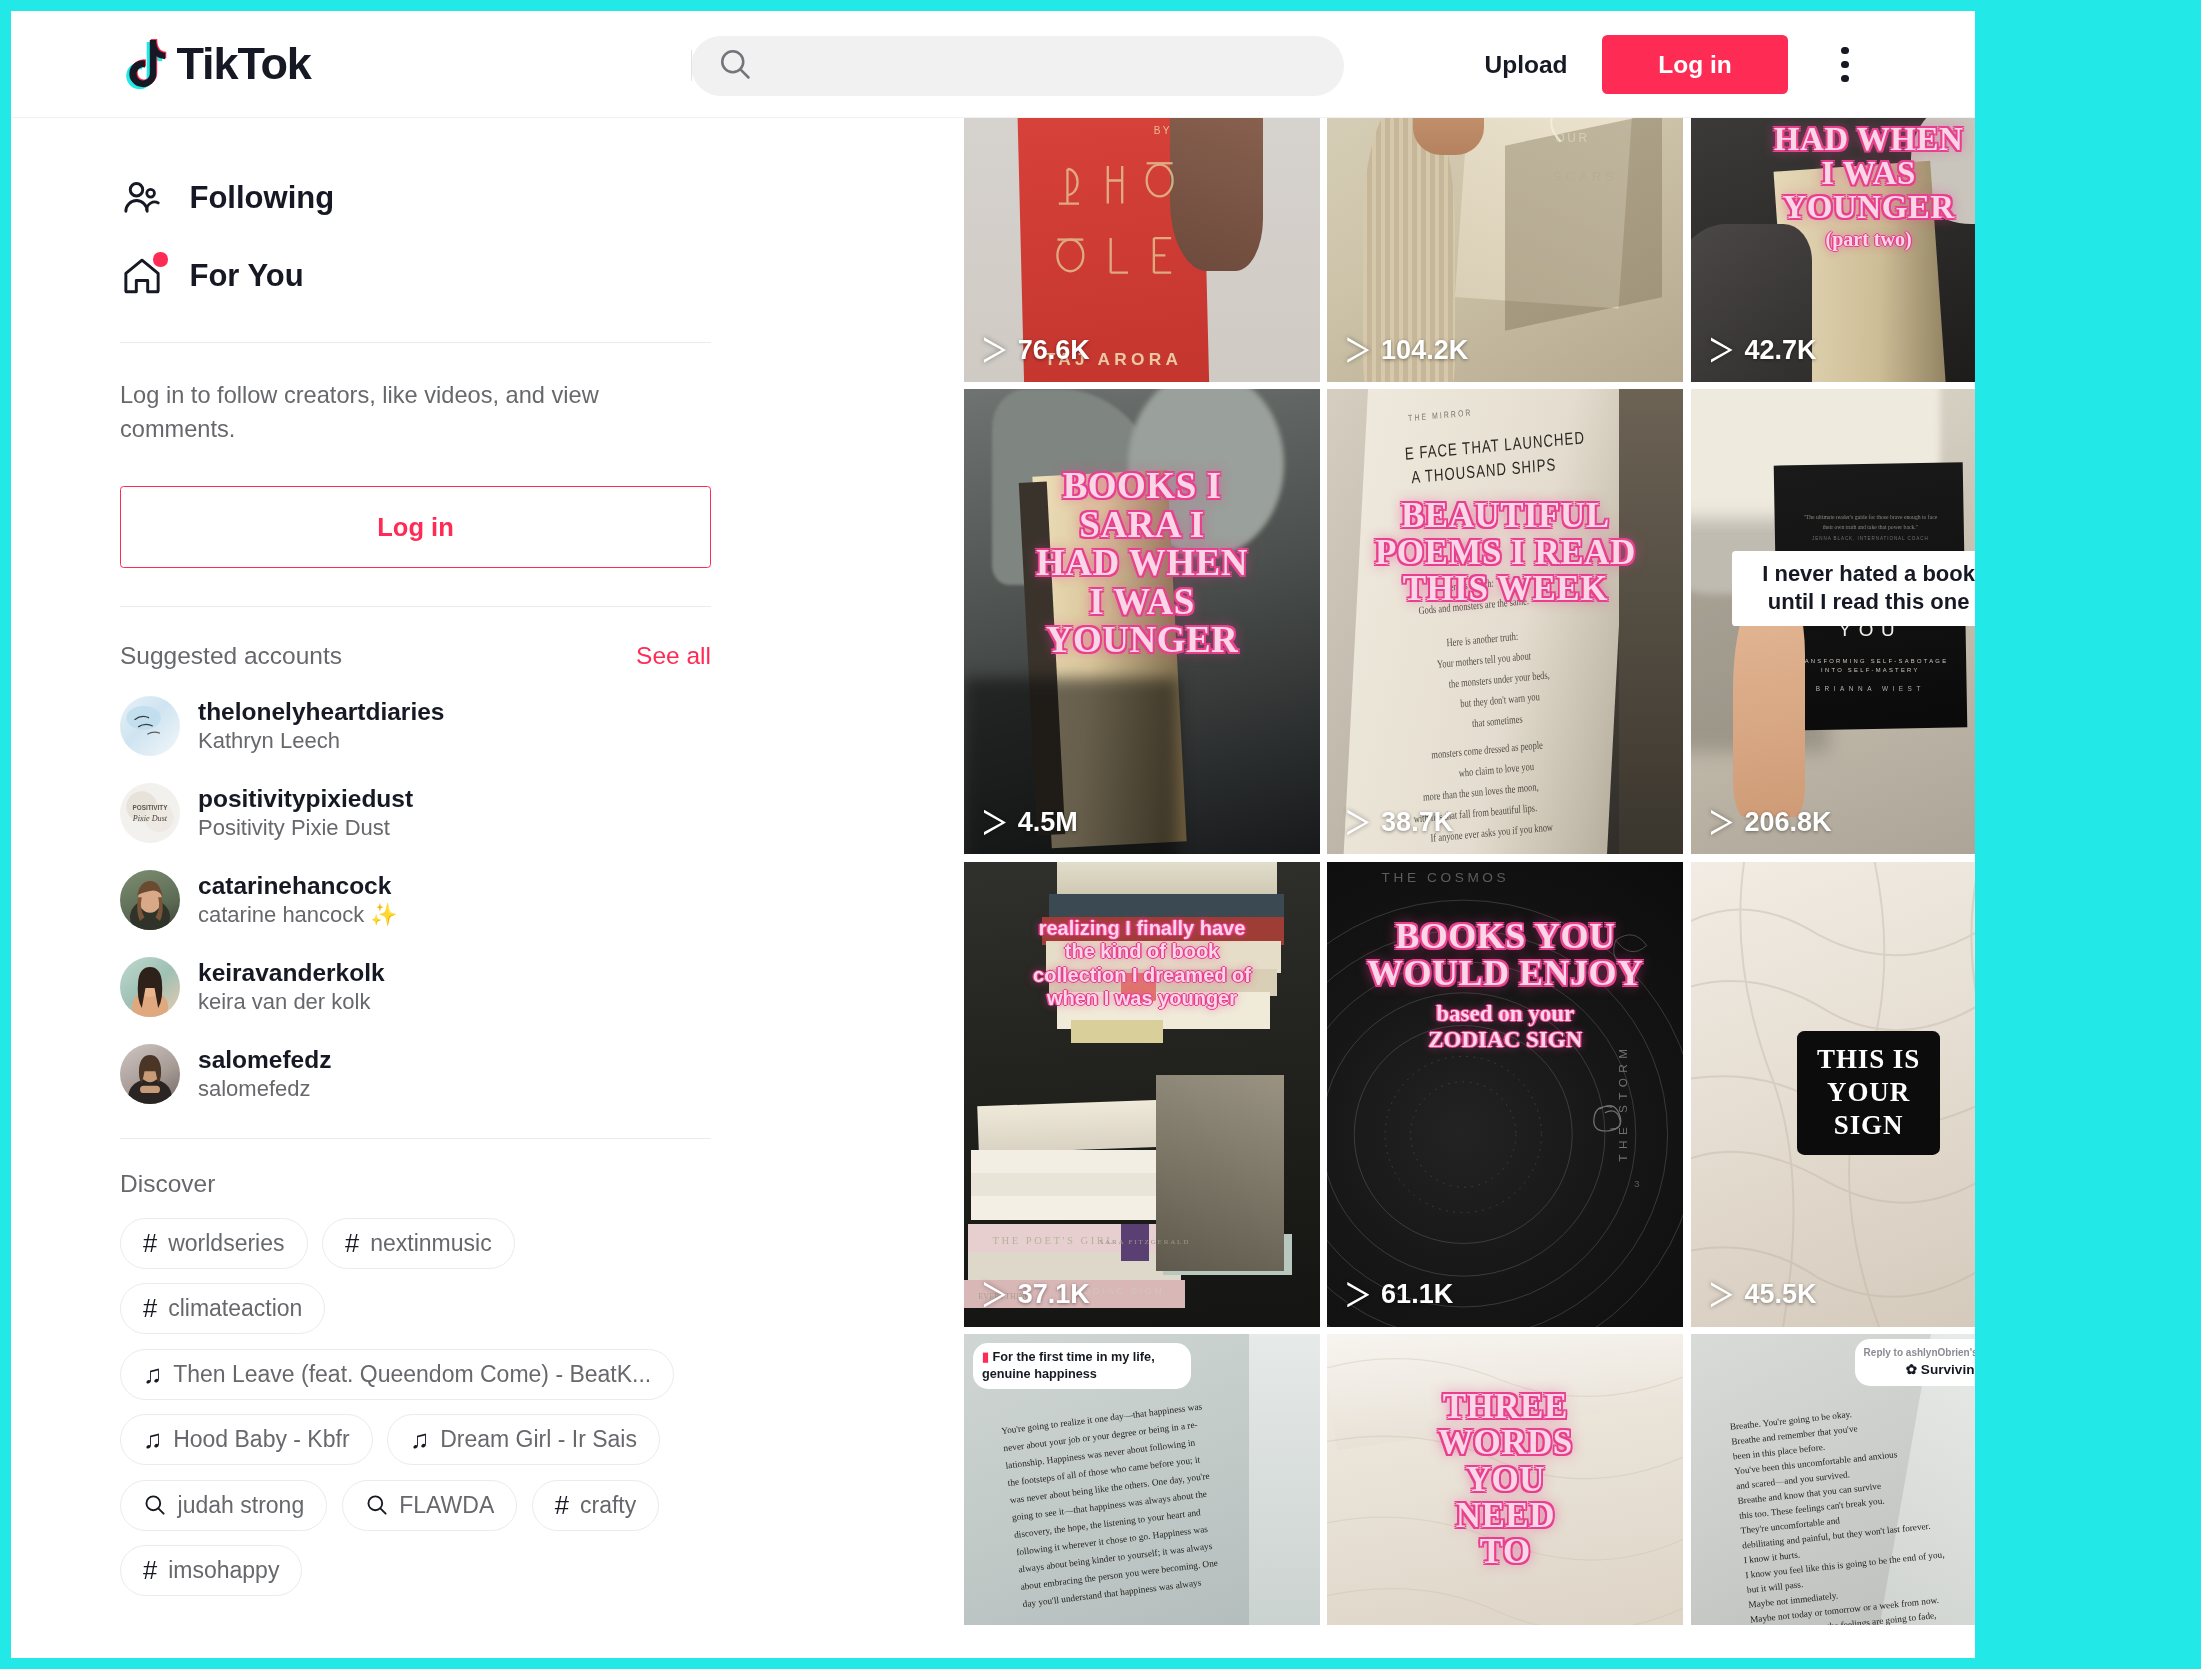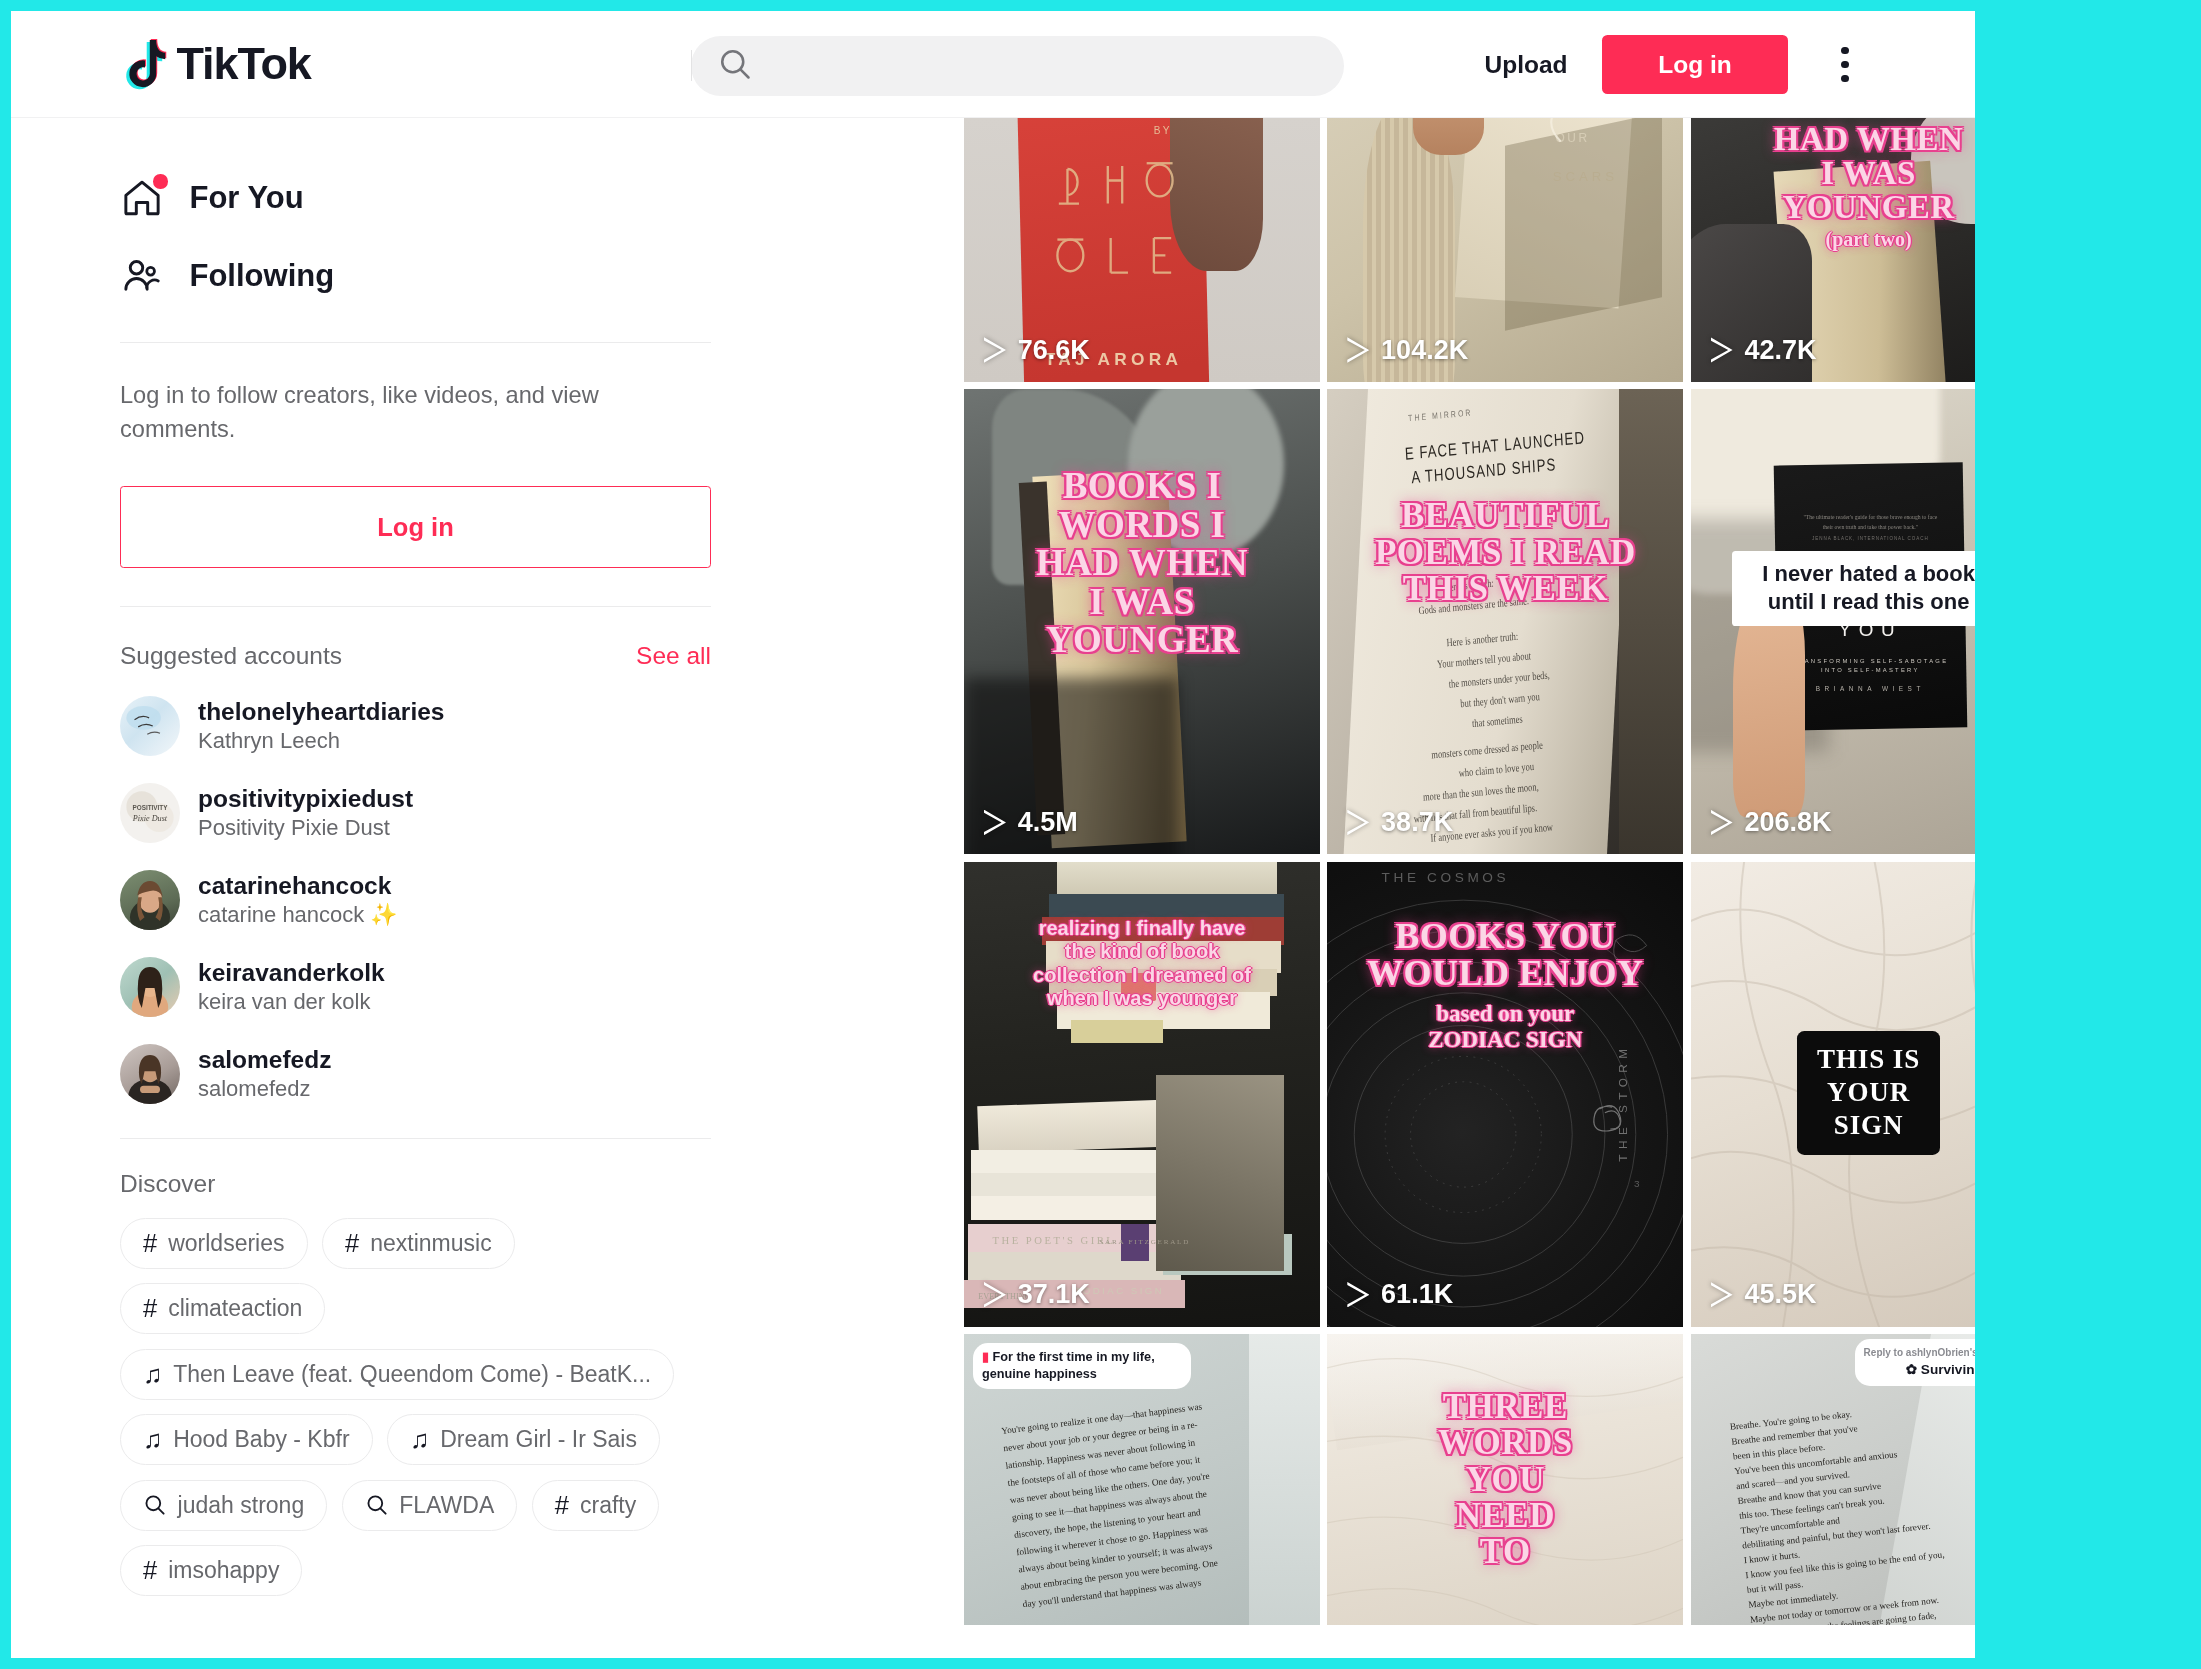--- a/index.html
+++ b/index.html
@@ -308,37 +308,37 @@
     </div>
   </div>
 
   <div class="body">
 
     <aside class="sidebar">
 
       <div class="nav-item">
         <span class="nav-icon">
           <svg width="44" height="44" viewBox="0 0 24 24" fill="none" xmlns="http://www.w3.org/2000/svg">
-            <path d="M3.2 10.6 12 3.4l8.8 7.2V20a.6.6 0 0 1-.6.6h-5.1v-6.1H8.9v6.1H3.8a.6.6 0 0 1-.6-.6z" stroke="#161823" stroke-width="1.6" stroke-linejoin="round" fill="none"></path>
-          </svg>
-          <span class="reddot"></span>
-        </span>
-        <span class="nav-label">For You</span>
-      </div>
-
-      <div class="nav-item">
-        <span class="nav-icon">
-          <svg width="44" height="44" viewBox="0 0 24 24" fill="none" xmlns="http://www.w3.org/2000/svg">
             <circle cx="9" cy="7.5" r="3.4" stroke="#161823" stroke-width="1.6"></circle>
             <path d="M3.2 19.2a5.8 5.8 0 0 1 11.6 0" stroke="#161823" stroke-width="1.6" stroke-linecap="round"></path>
             <circle cx="16.7" cy="9.4" r="2.1" stroke="#161823" stroke-width="1.5"></circle>
             <path d="M14.6 18.4a4.3 4.3 0 0 1 6.3-3.7" stroke="#161823" stroke-width="1.5" stroke-linecap="round"></path>
           </svg>
         </span>
         <span class="nav-label">Following</span>
+      </div>
+
+      <div class="nav-item">
+        <span class="nav-icon">
+          <svg width="44" height="44" viewBox="0 0 24 24" fill="none" xmlns="http://www.w3.org/2000/svg">
+            <path d="M3.2 10.6 12 3.4l8.8 7.2V20a.6.6 0 0 1-.6.6h-5.1v-6.1H8.9v6.1H3.8a.6.6 0 0 1-.6-.6z" stroke="#161823" stroke-width="1.6" stroke-linejoin="round" fill="none"></path>
+          </svg>
+          <span class="reddot"></span>
+        </span>
+        <span class="nav-label">For You</span>
       </div>
 
       <div class="divider"></div>
 
       <p class="login-blurb">Log in to follow creators, like videos, and view comments.</p>
 
       <button class="login-outline">Log in</button>
 
       <div class="divider" style="margin-top:38px;"></div>
 
@@ -565,21 +565,21 @@
         <div class="card">
           <div class="thumb" style="background:linear-gradient(165deg,#6f7472 0%,#4b4f4d 45%,#17191a 100%);">
             <div style="position:absolute;left:8%;top:0%;width:48%;height:42%;background:#7f8581;border-radius:20% 60% 40% 10%;filter:blur(1.8px);"></div>
             <div style="position:absolute;left:46%;top:-4%;width:44%;height:40%;background:#9aa09b;border-radius:50%;filter:blur(2.7px);"></div>
             <div style="position:absolute;left:22%;top:18%;width:38%;height:80%;background:linear-gradient(98deg,#efe0bb 0%,#d9c79c 40%,#6d5c3c 100%);transform:rotate(-3deg);"></div>
             <div style="position:absolute;left:18%;top:20%;width:8%;height:76%;background:#3a332c;transform:rotate(-3deg);"></div>
             <div style="position:absolute;left:0%;top:62%;width:60%;height:44%;background:rgba(10,10,10,.55);filter:blur(7.3px);"></div>
           </div>
           <div class="ov" style="top:78px;">
             <div class="ov-pink" style="font-size:37px;">BOOKS I</div>
-            <div class="ov-pink" style="font-size:37px;">WORDS I</div>
+            <div class="ov-pink" style="font-size:37px;">SARA I</div>
             <div class="ov-pink" style="font-size:37px;">HAD WHEN</div>
             <div class="ov-pink" style="font-size:37px;">I WAS</div>
             <div class="ov-pink" style="font-size:37px;">YOUNGER</div>
           </div>
           <div class="views">
             <span class="play-tri hollow"></span>
             <span>4.5M</span>
           </div>
         </div>
 

